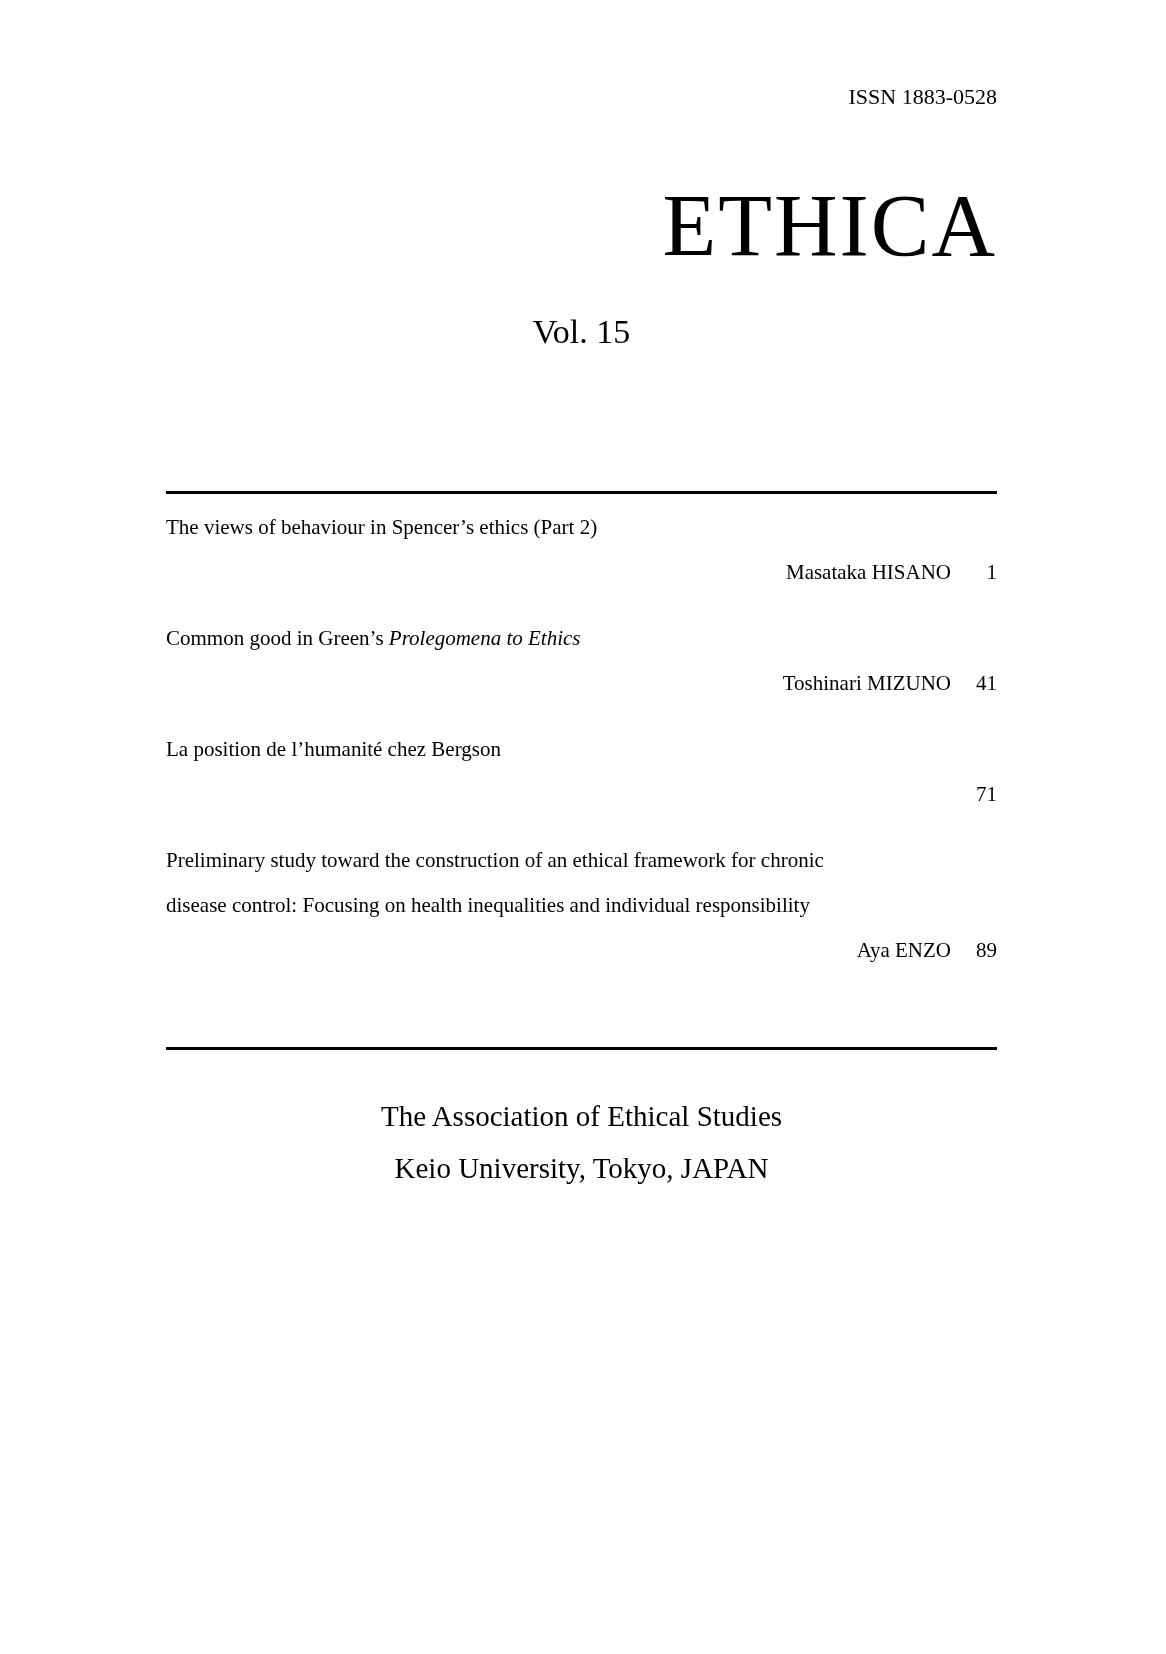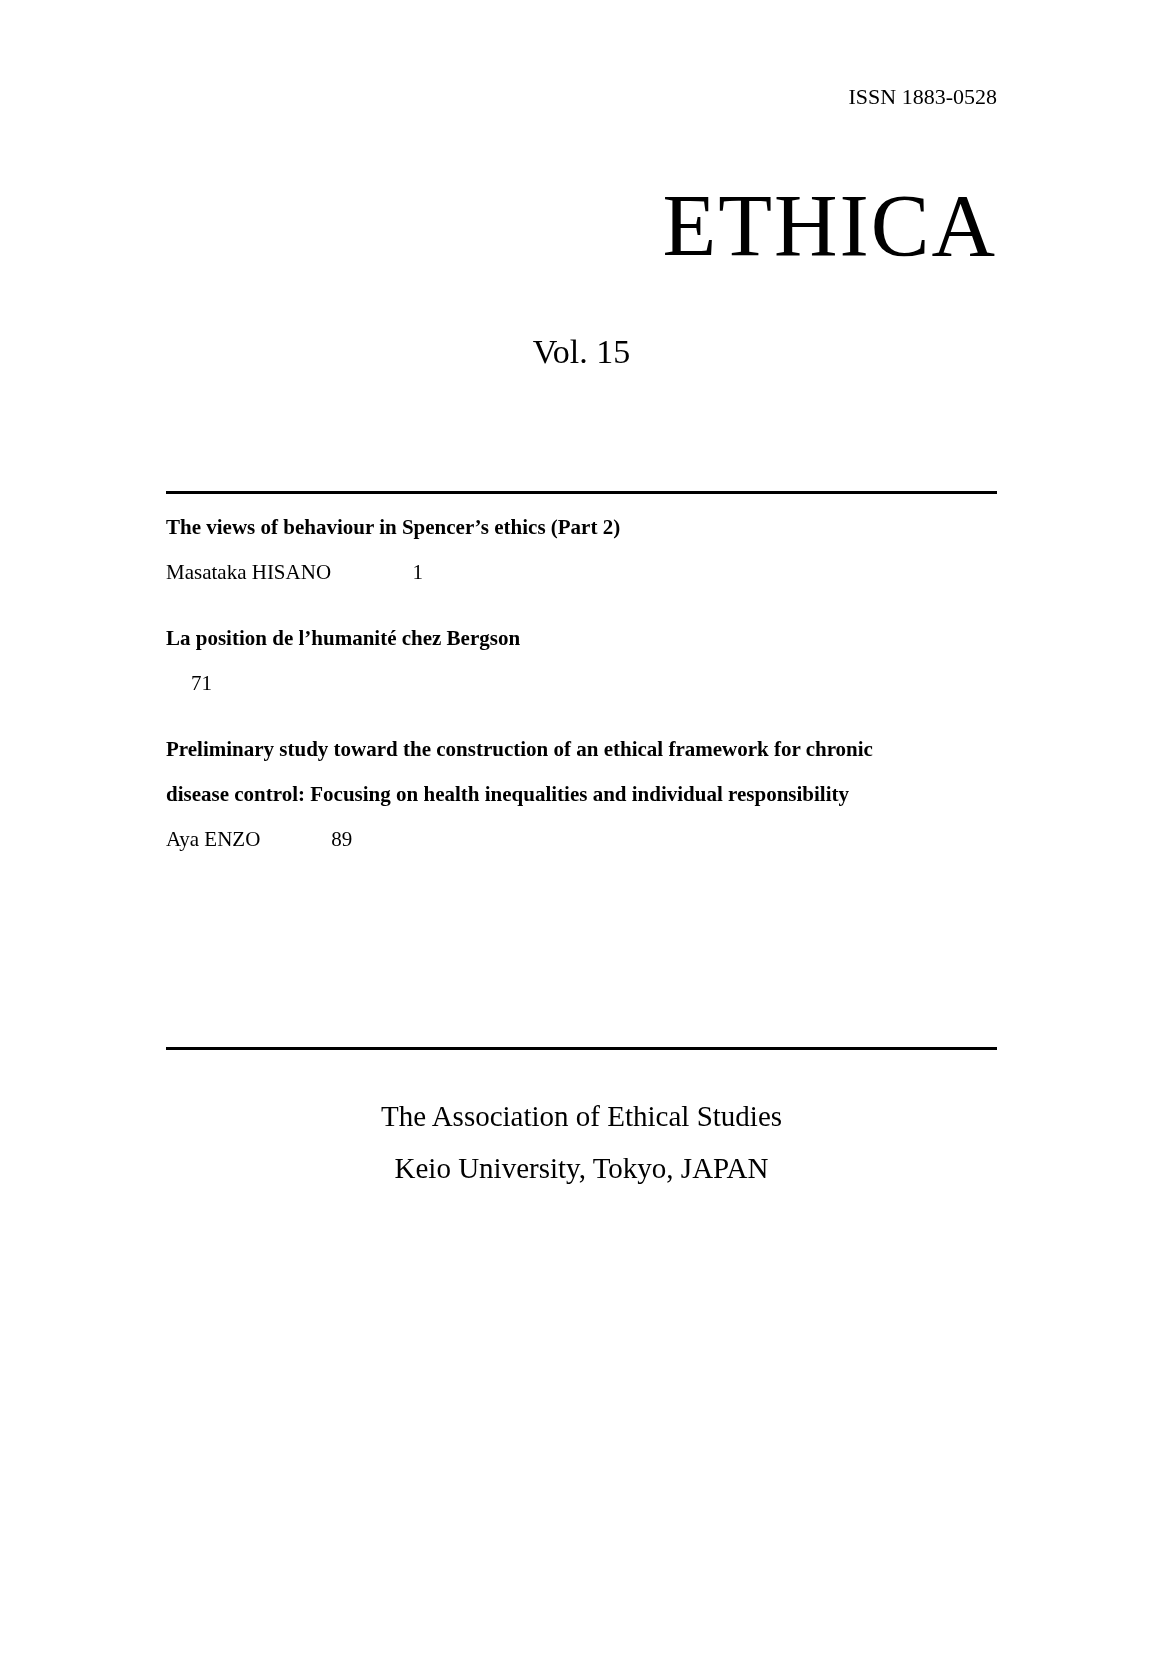--- a/index.html
+++ b/index.html
@@ -28,21 +28,21 @@
     line-height: 30px;
   }
   .journal-title {
     top: 178px;
     text-align: right;
     font-size: 88px;
     line-height: 1.1;
     letter-spacing: 2px;
   }
   .volume-line {
-    top: 332px;
+    top: 312px;
     text-align: center;
     font-size: 34px;
     line-height: 40px;
   }
   .year-line {
     top: 390px;
     text-align: center;
     font-size: 34px;
     line-height: 40px;
   }
@@ -54,29 +54,28 @@
   .rule-bottom { top: 1047px; }
   .toc {
     top: 505px;
     font-size: 21px;
   }
   .toc-entry {
     margin-bottom: 21px;
   }
   .toc-title {
     line-height: 45px;
-    font-weight: bold;
   }
   .toc-title .italic {
     font-style: italic;
   }
   .toc-author-row {
     display: flex;
+    justify-content: flex-end;
     line-height: 45px;
-    gap: 46px;
   }
   .toc-page {
     display: inline-block;
     min-width: 46px;
     text-align: right;
   }
   .publisher-line {
     top: 1096px;
     text-align: center;
     font-size: 29px;
@@ -105,20 +104,27 @@
 
   <div class="content toc" id="toc">
   <div class="toc-entry">
     <div class="toc-title"><span>The views of behaviour in Spencer’s ethics (Part 2)</span></div>
     <div class="toc-author-row">
       <span class="toc-author">Masataka HISANO</span>
       <span class="toc-page">1</span>
     </div>
   </div>
 
+  <div class="toc-entry">
+    <div class="toc-title"><span>Common good in Green’s </span><span class="italic">Prolegomena to Ethics</span></div>
+    <div class="toc-author-row">
+      <span class="toc-author">Toshinari MIZUNO</span>
+      <span class="toc-page">41</span>
+    </div>
+  </div>
 
   <div class="toc-entry">
     <div class="toc-title"><span>La position de l’humanité chez Bergson</span></div>
     <div class="toc-author-row">
       <span class="toc-page">71</span>
     </div>
   </div>
 
   <div class="toc-entry">
     <div class="toc-title"><span>Preliminary study toward the construction of an ethical framework for chronic</span><br><span>disease control: Focusing on health inequalities and individual responsibility</span></div>

